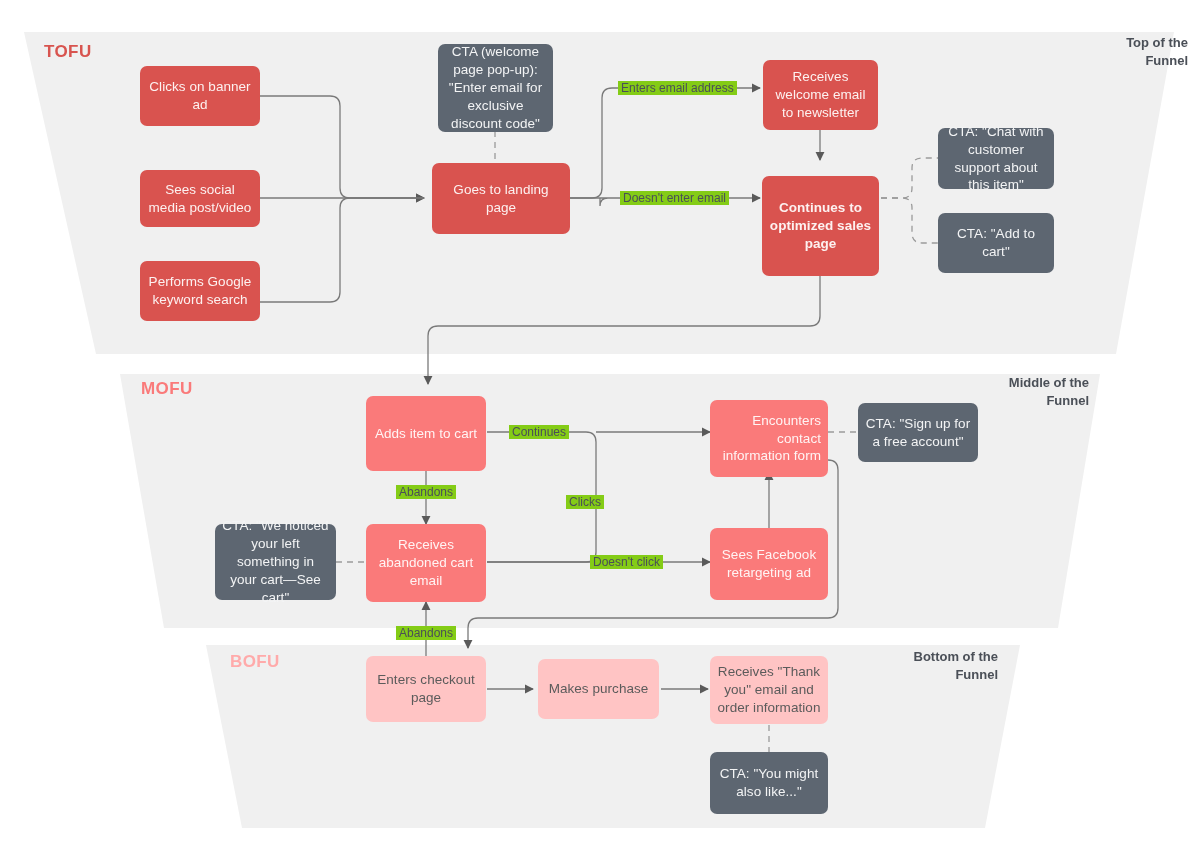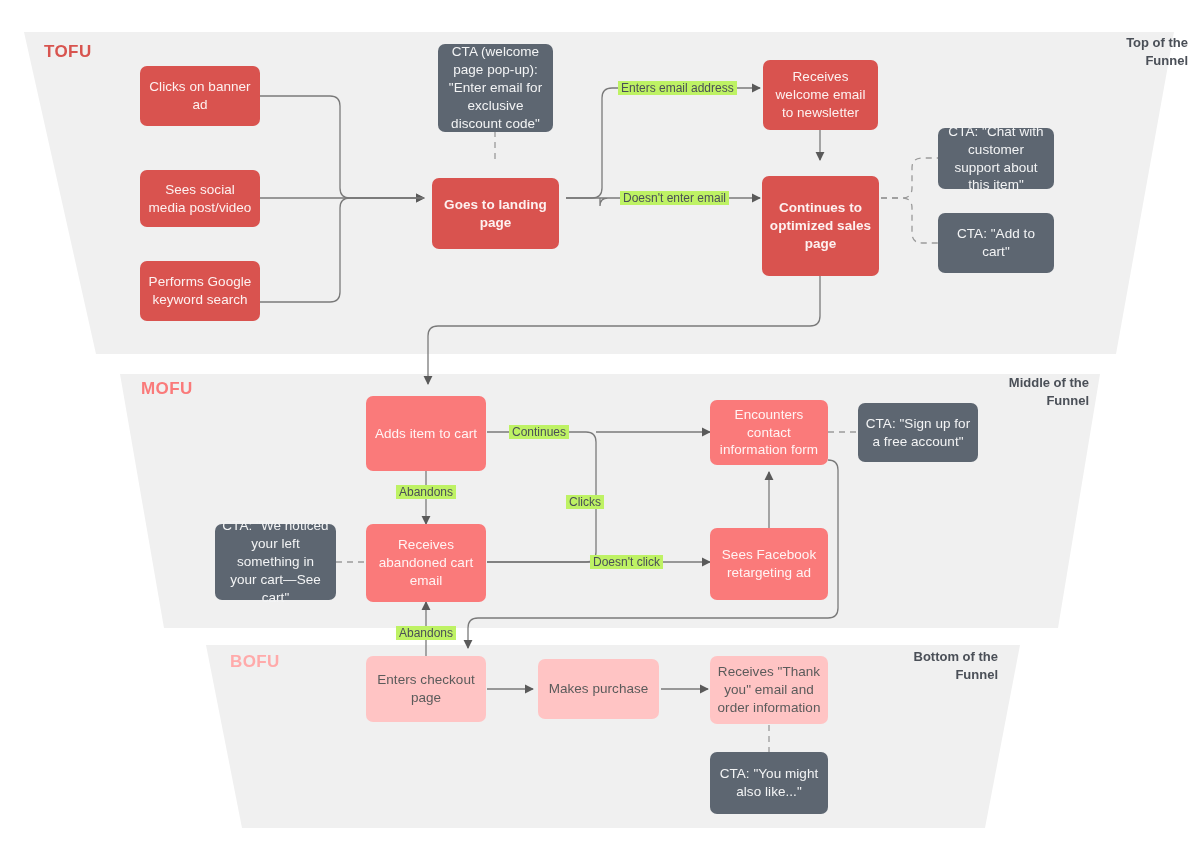--- a/index.html
+++ b/index.html
@@ -65,21 +65,21 @@
   }
   .node.tofu { background: #d9534f; color: #fdf1f0; }
   .node.mofu { background: #fa7a7a; color: #fff4f4; }
   .node.bofu { background: #ffc4c4; color: #5b5b5b; }
   .node.cta  { background: #5d6671; color: #f3f4f5; }
 
   .edge-label {
     position: absolute;
     font-size: 12px;
     color: #4a4f57;
-    background: #bef264;
+    background: #84cc16;
     padding: 0 3px;
     white-space: nowrap;
     line-height: 1.2;
   }
 </style>
 </head>
 <body>
 
 <div id="canvas">
 
@@ -146,31 +146,31 @@
 
   <div class="stage-tag bofu" style="left:230px; top:652px;">BOFU</div>
   <div class="stage-caption" style="left:872px; top:648px; width:126px;">Bottom of the
 Funnel</div>
 
   <div class="node tofu" style="left:140px; top:66px; width:120px; height:60px;">Clicks on banner ad</div>
   <div class="node tofu" style="left:140px; top:170px; width:120px; height:57px;">Sees social media post/video</div>
   <div class="node tofu" style="left:140px; top:261px; width:120px; height:60px;">Performs Google keyword search</div>
 
   <div class="node cta" style="left:438px; top:44px; width:115px; height:88px;">CTA (welcome page pop-up): "Enter email for exclusive discount code"</div>
-  <div class="node tofu" style="left:432px; top:178px; width:127px; height:71px;font-weight:bold;">Goes to landing page</div>
+  <div class="node tofu" style="left:432px; top:163px; width:138px; height:71px;">Goes to landing page</div>
 
   <div class="node tofu" style="left:763px; top:60px; width:115px; height:70px;">Receives welcome email to newsletter</div>
   <div class="node tofu" style="left:762px; top:176px; width:117px; height:100px;font-weight:bold;">Continues to optimized sales page</div>
 
   <div class="node cta" style="left:938px; top:128px; width:116px; height:61px;">CTA: "Chat with customer support about this item"</div>
   <div class="node cta" style="left:938px; top:213px; width:116px; height:60px;">CTA: "Add to cart"</div>
 
   <div class="node mofu" style="left:366px; top:396px; width:120px; height:75px;">Adds item to cart</div>
   <div class="node mofu" style="left:366px; top:524px; width:120px; height:78px;">Receives abandoned cart email</div>
-  <div class="node mofu" style="left:710px; top:400px; width:118px; height:65px;">Encounters contact information form</div>
+  <div class="node mofu" style="left:710px; top:400px; width:118px; height:77px;text-align:right;">Encounters contact information form</div>
   <div class="node mofu" style="left:710px; top:528px; width:118px; height:72px;">Sees Facebook retargeting ad</div>
 
   <div class="node cta" style="left:858px; top:403px; width:120px; height:59px;">CTA: "Sign up for a free account"</div>
   <div class="node cta" style="left:215px; top:524px; width:121px; height:76px;">CTA: "We noticed your left something in your cart—See cart"</div>
 
   <div class="node bofu" style="left:366px; top:656px; width:120px; height:66px;">Enters checkout page</div>
   <div class="node bofu" style="left:538px; top:659px; width:121px; height:60px;">Makes purchase</div>
   <div class="node bofu" style="left:710px; top:656px; width:118px; height:68px;">Receives "Thank you" email and order information</div>
 
   <div class="node cta" style="left:710px; top:752px; width:118px; height:62px;">CTA: "You might also like..."</div>

